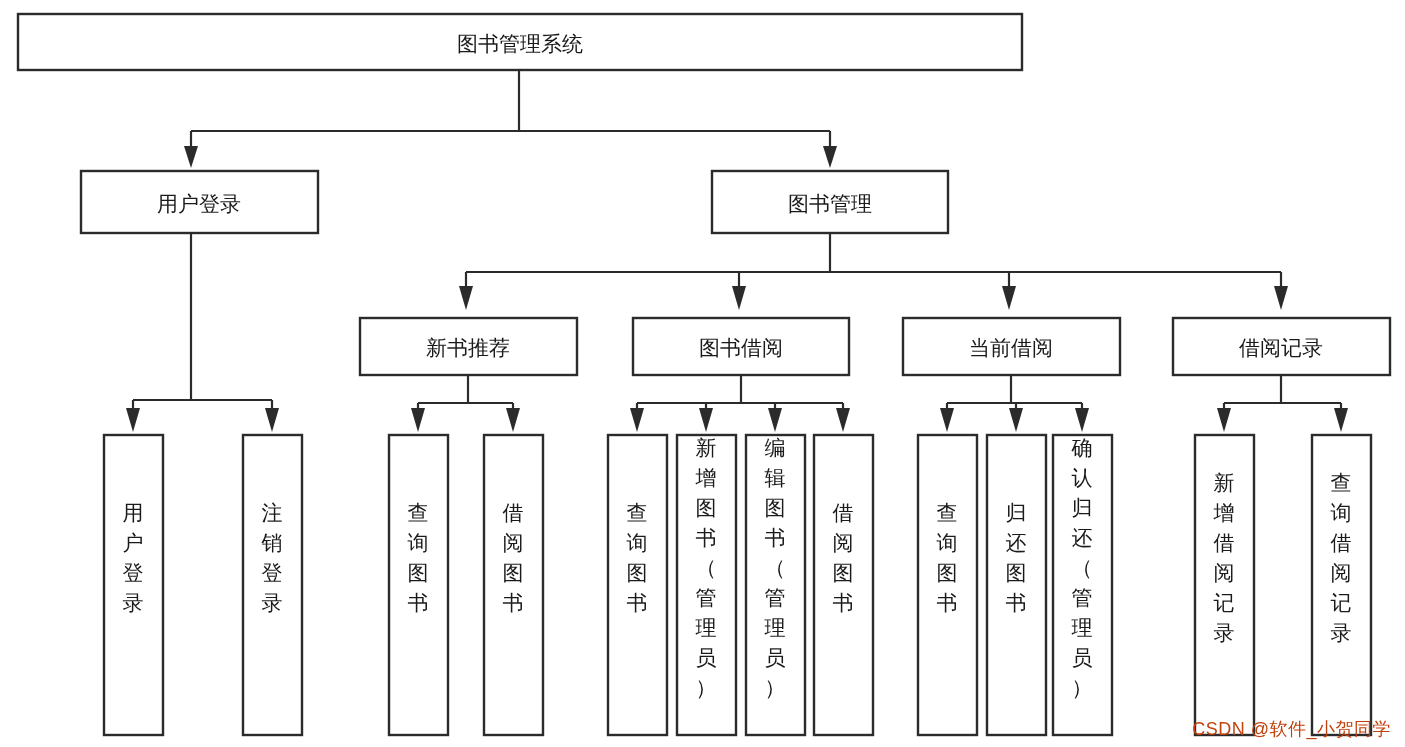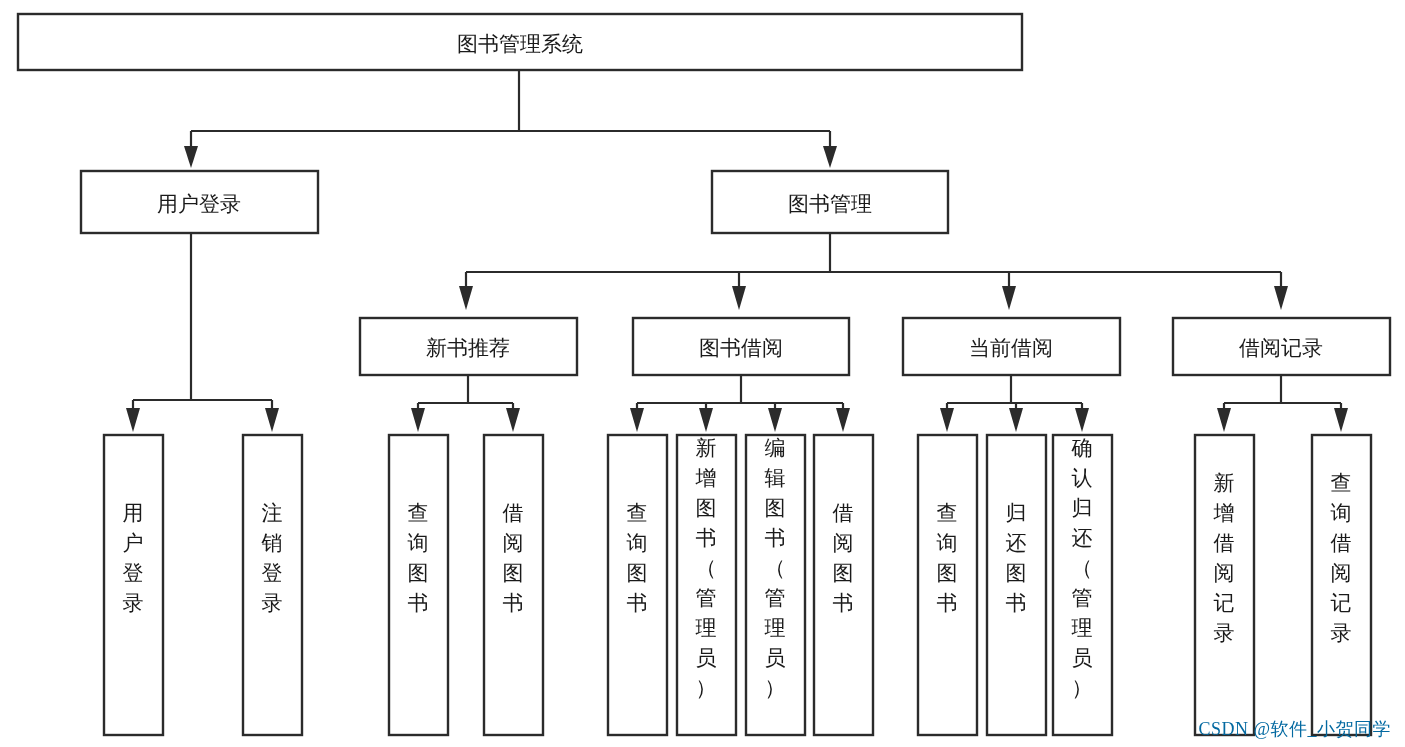--- a/index.html
+++ b/index.html
@@ -51,23 +51,23 @@
   .node-label-vertical {
     font-family: "Liberation Sans", "DejaVu Sans", sans-serif;
     fill: #1a1a1a;
     font-size: 21px;
     text-anchor: middle;
   }
   .watermark {
     position: absolute;
     right: 14px;
     bottom: 6px;
-    font-family: Liberation Serif, serif;
+    font-family: Liberation Sans, sans-serif;
     font-size: 18px;
-    color: #0369a1;
+    color: #c2410c;
     letter-spacing: 0.5px;
     white-space: nowrap;
     pointer-events: none;
   }
 </style>
 </head>
 <body>
 
 <div id="diagram-root">
 

